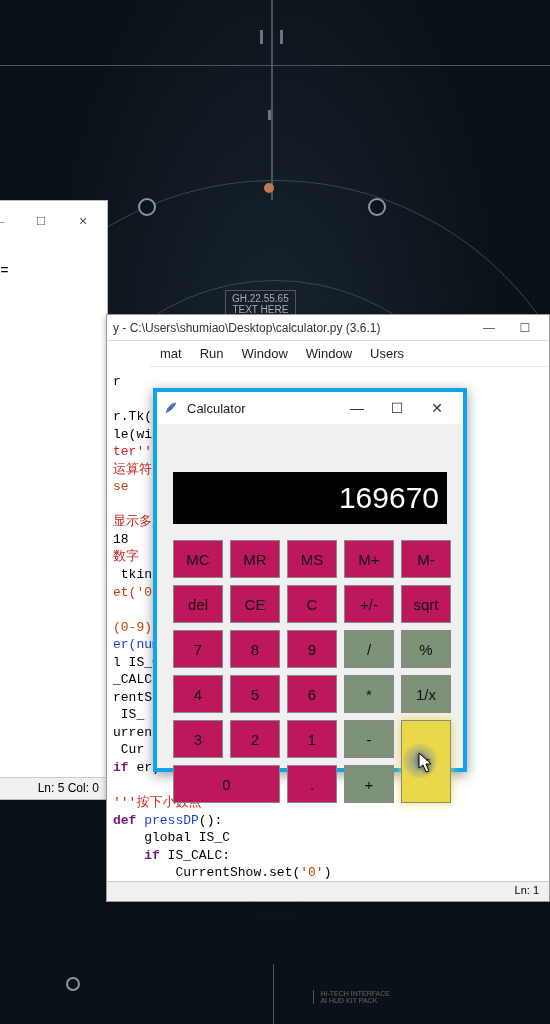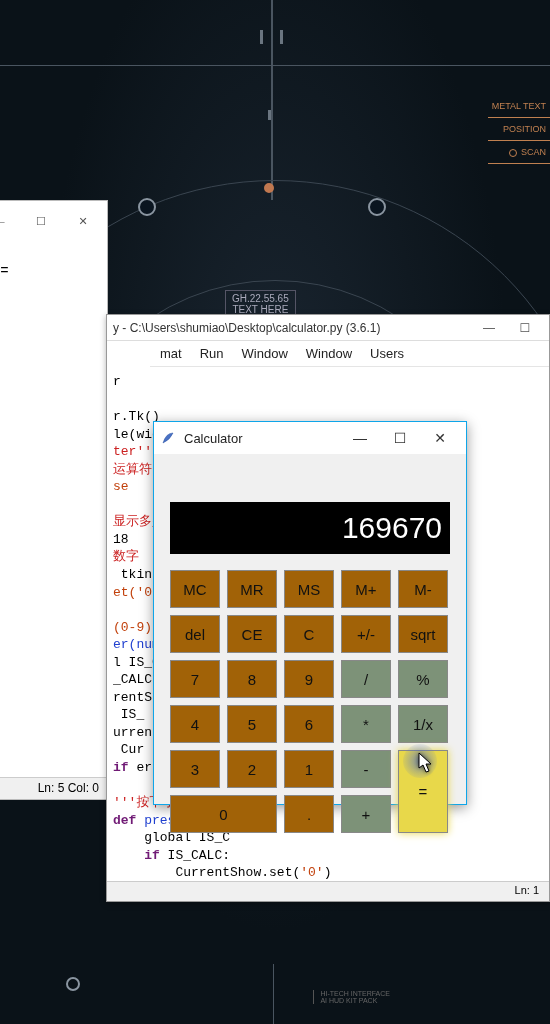--- a/index.html
+++ b/index.html
@@ -81,24 +81,24 @@
 }
 .c-kw { color: #701a75; font-weight: bold; }
 .c-str { color: #c2410c; }
 .c-def { color: #2040d0; }
 .c-com { color: #c22; }
 .win-idle .status { position:absolute; bottom:0; right:0; left:0; height:20px; background:#f0f0f0; border-top:1px solid #ccc; font-size:11px; text-align:right; padding:2px 10px;}
 
 
 .win-calc {
   position: absolute;
-  left: 153px; top: 421px;
+  left: 153px; top: 388px;
   width: 314px; height: 384px;
   background: #f0f0f0;
-  border: 1px solid #0ea5e9;
+  border: 4px solid #0ea5e9;
   box-shadow: 0 3px 12px rgba(0,0,0,.4);
 }
 .win-calc .titlebar {
   height: 32px; background:#fff; display:flex; align-items:center; padding:0 6px;
   font-size: 13px; color:#222;
 }
 .win-calc .titlebar .ticon { width:16px; height:16px; margin-right:8px; display:flex; align-items:center; justify-content:center;}
 .win-calc .titlebar .ttext { flex:1; }
 .win-calc .titlebar .tbtn { width:40px; height:30px; display:flex; align-items:center; justify-content:center; color:#333; font-size:14px;}
 .win-calc .display {
@@ -109,21 +109,21 @@
   padding: 0 8px;
 }
 .win-calc .pad {
   padding: 8px 16px 16px 16px;
   display:grid;
   grid-template-columns: repeat(5, 50px);
   grid-auto-rows: 38px;
   gap: 7px;
 }
 .win-calc .key {
-  background:#a16207; border:1px solid #888;
+  background:#be185d; border:1px solid #888;
   display:flex; align-items:center; justify-content:center;
   font-size: 15px; color:#111; cursor:pointer;
   font-family: Arial, sans-serif;
 }
 .win-calc .key.op { background:#7d9278; }
 .win-calc .key.zero { grid-column: span 2; }
 .win-calc .key.eq { grid-row: span 2; background:#7d9278; }
 .win-calc .key.pressed { background:#e8d84a; box-shadow: 0 0 8px #e8d84a; }
 
 
@@ -146,25 +146,20 @@
   <div class="hud-circle hud-c2"></div>
   <div class="hud-circle hud-c3"></div>
   <div class="hud-node hud-n1"></div>
   <div class="hud-node hud-n2"></div>
   <div class="hud-node hud-n3"></div>
   <div class="hud-n4"></div>
   <div class="hud-vert2"></div>
   <div class="hud-label">
     <div>GH.22.55.65</div>
     <div>TEXT HERE</div>
-  </div>
-  <div class="hud-right">
-    <div>METAL TEXT</div>
-    <div>POSITION</div>
-    <div><span class="dot"></span><span>SCAN</span></div>
   </div>
   <div class="hud-bottom">
     <div>HI-TECH INTERFACE</div>
     <div>AI HUD KIT PACK</div>
   </div>
 </div>
 
 <div class="win-left">
   <div class="titlebar">
     <div class="titlebtn">—</div>

